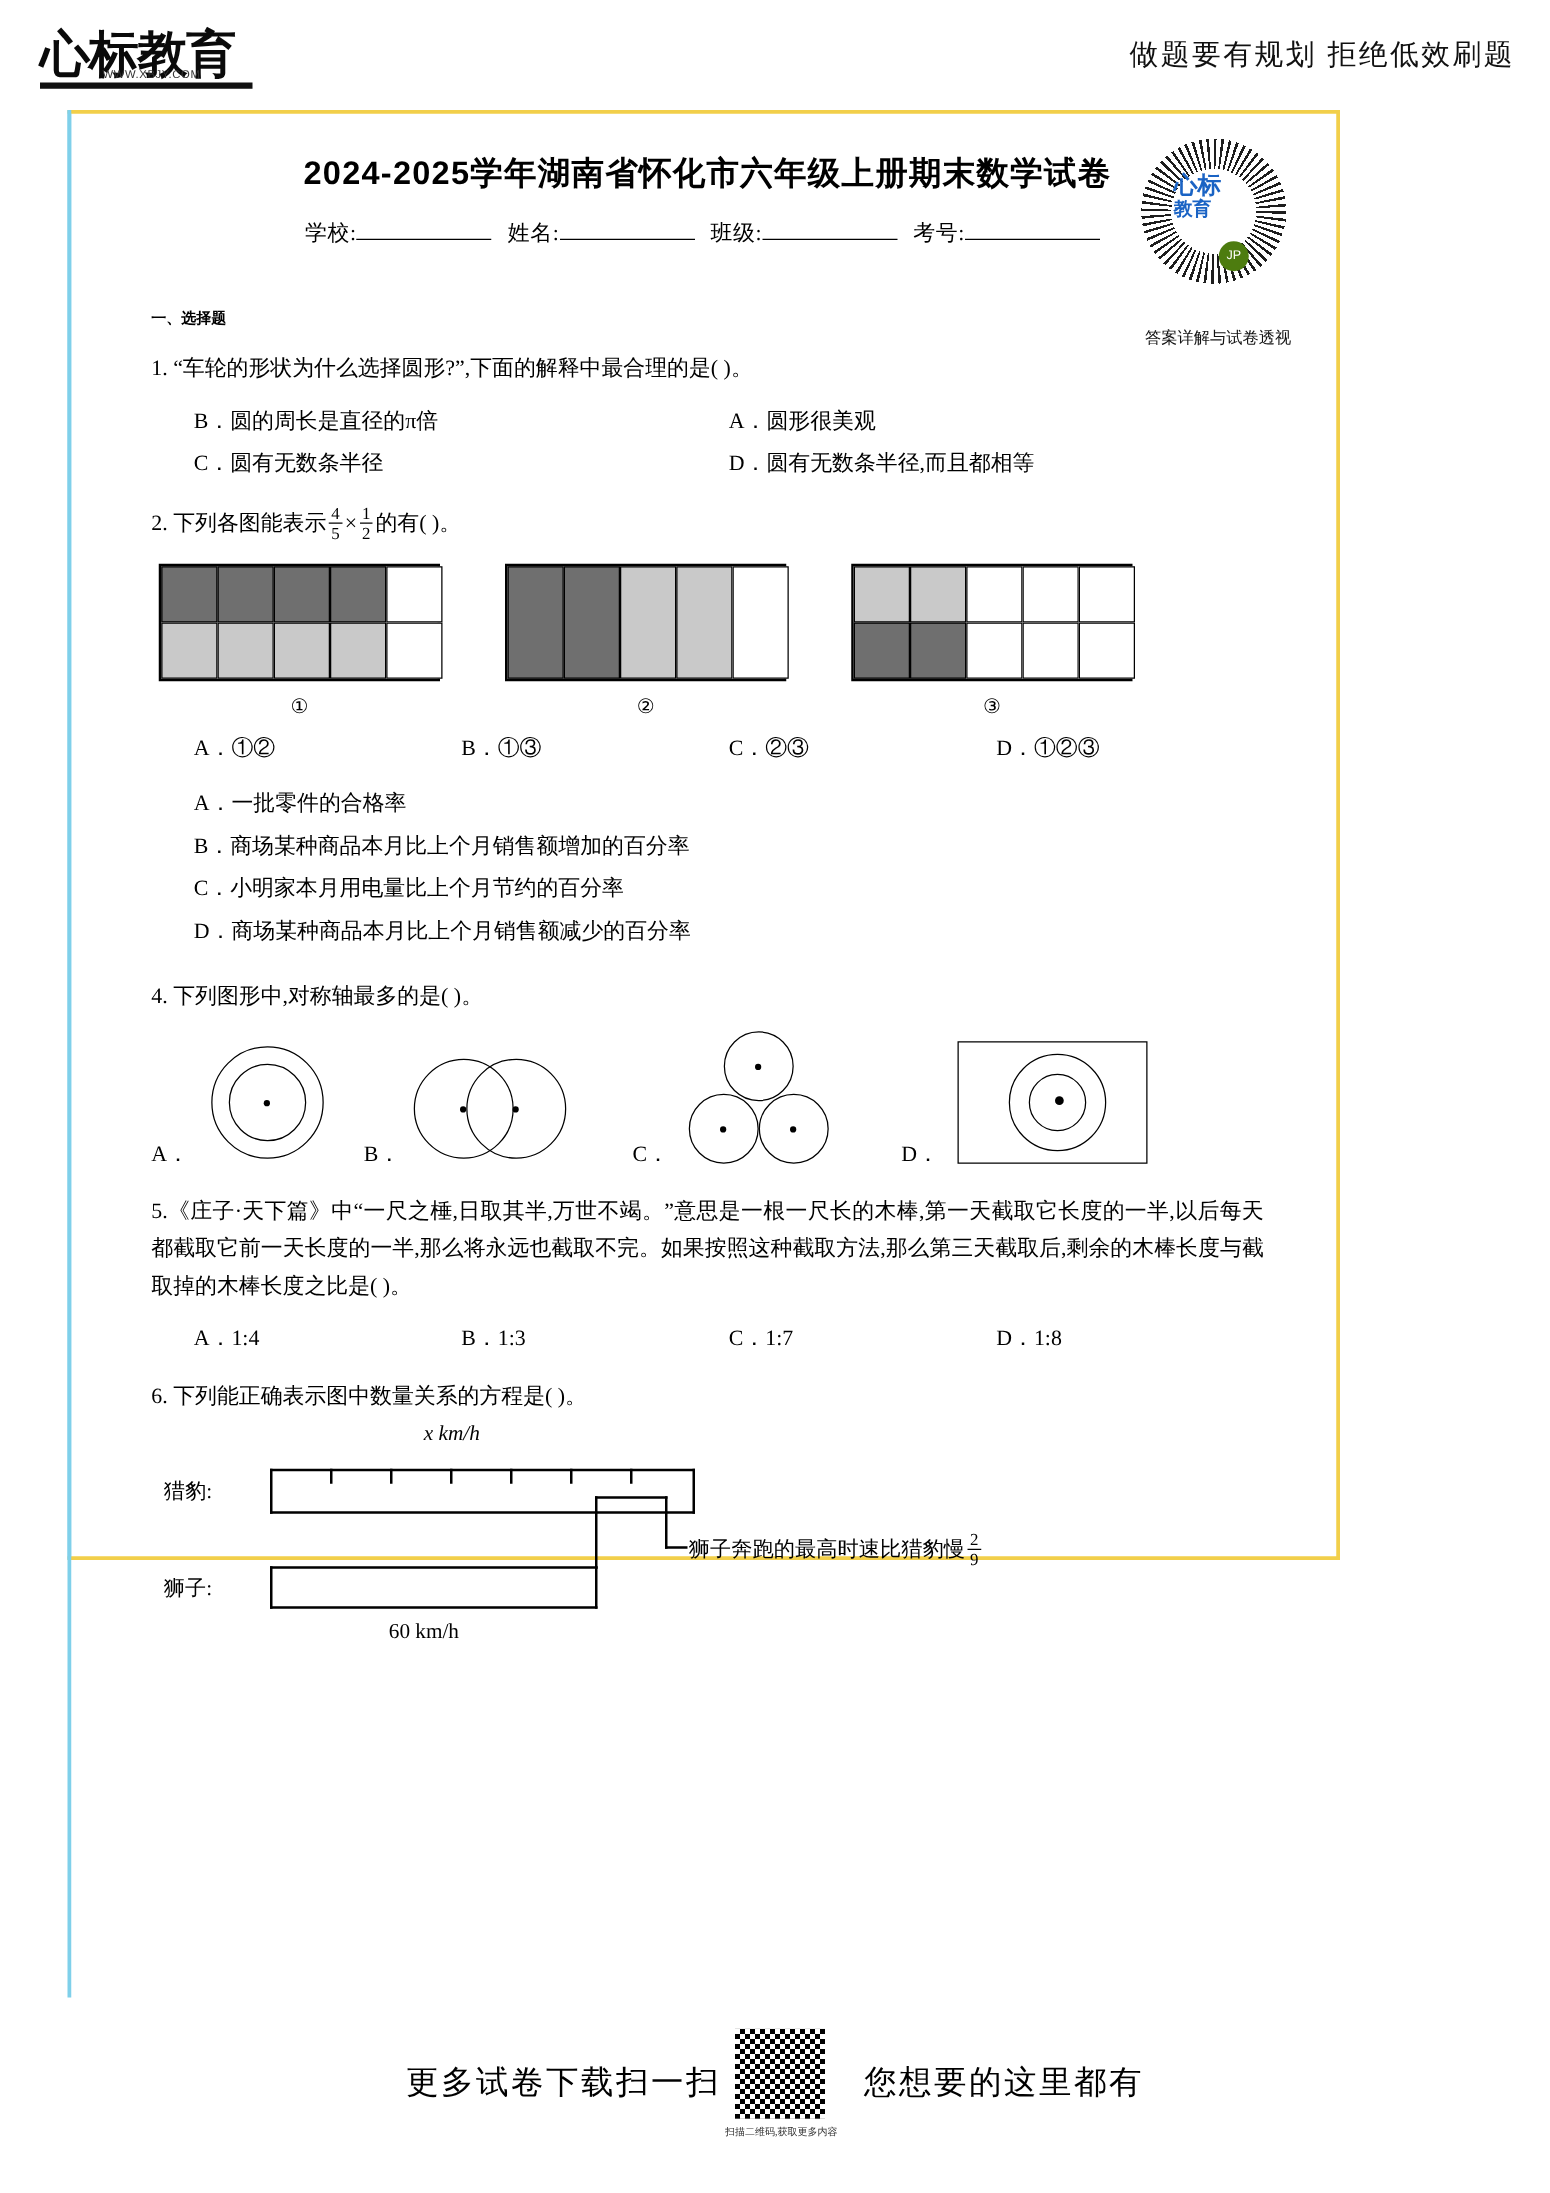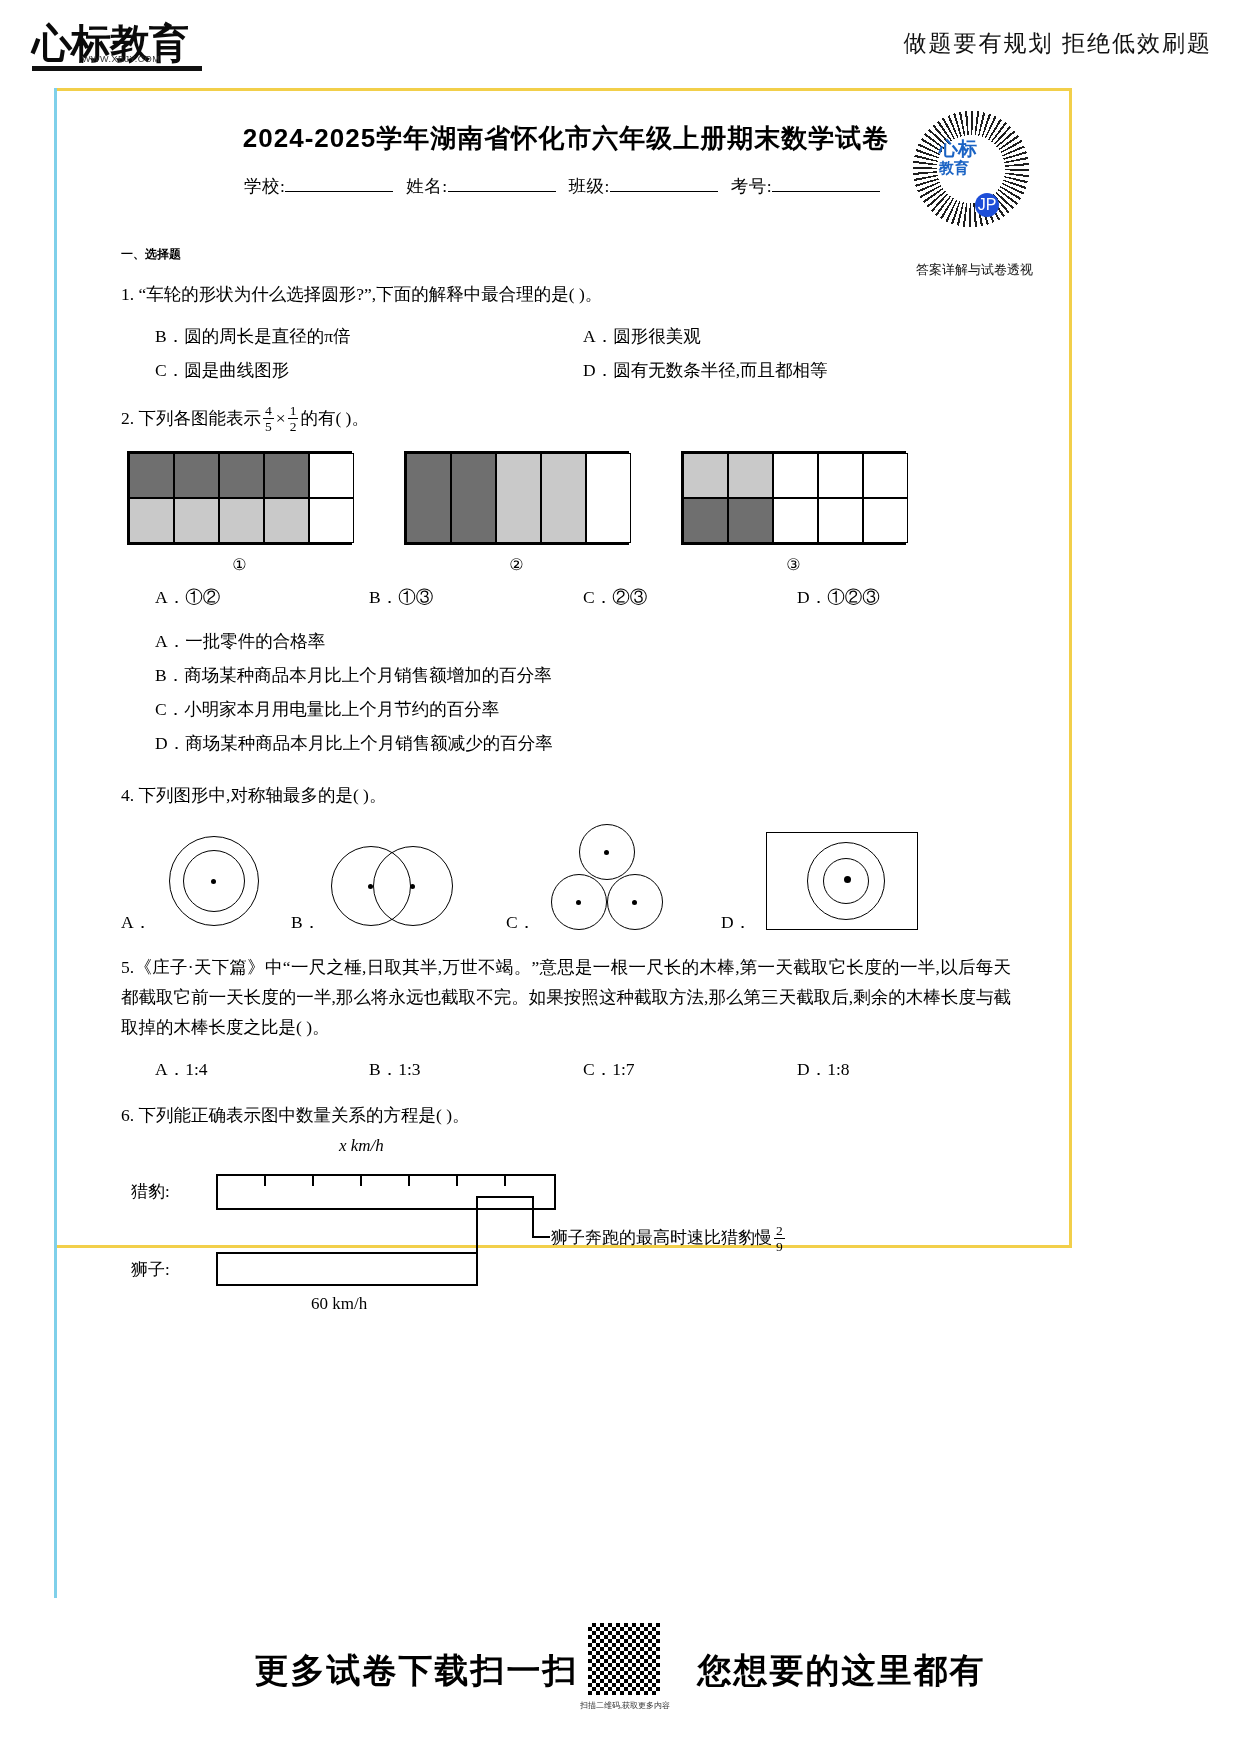--- a/index.html
+++ b/index.html
@@ -96,22 +96,22 @@
   .qr-c1 {
     font-family:"Liberation Sans", sans-serif;
     font-weight:bold; font-size:19px; color:#1a63c4; line-height:20px;
   }
   .qr-c2 {
     font-family:"Liberation Sans", sans-serif;
     font-weight:bold; font-size:15px; color:#1a63c4; line-height:17px;
   }
   .qr-badge {
     position:absolute; left:64px; top:84px; width:24px; height:24px;
-    border-radius:50%; background:#1d4ed8; color:#fff;
-    font-family:"Liberation Sans", sans-serif; font-size:16px;
+    border-radius:50%; background:#4d7c0f; color:#fff;
+    font-family:"Liberation Sans", sans-serif; font-size:10px;
     text-align:center; line-height:24px;
   }
   .answer-note {
     position:absolute; right:-22px; top:170px;
     font-size:13px; color:#111; white-space:nowrap;
   }
   
   .sec-title {
     margin-top:48px;
     font-family:"Liberation Sans", sans-serif;
@@ -150,21 +150,21 @@
   .dg-text { position:absolute; font-size:17px; }
   .dg-line { position:absolute; background:#000; }
   
   .bottom {
     position:absolute; left:0; top:1604px; width:1240px; height:150px;
     text-align:center;
   }
   .bottom-text {
     position:absolute; left:0; top:44px; width:1240px;
     font-family:"Liberation Sans", sans-serif;
-    font-weight:bold; font-size:34px; letter-spacing:2px;
+    font-weight:normal; font-size:26px; letter-spacing:2px;
   }
   .bottom-qr {
     position:absolute; left:585px; top:16px; width:78px; height:78px;
     background:
       repeating-linear-gradient(90deg,#000 0 4px,#fff 4px 8px),
       repeating-linear-gradient(0deg,#000 0 4px,#fff 4px 8px);
     background-blend-mode:difference;
     border:3px solid #fff;
   }
   .bottom-qr-cap{
@@ -212,21 +212,21 @@
     <div class="q">
       <span class="num">1.</span>
       <span>“车轮的形状为什么选择圆形?”,下面的解释中最合理的是(    )。</span>
     </div>
     <div class="opts indent">
       <div class="opt-row opt-2col">
         <div>B．圆的周长是直径的π倍</div>
         <div>A．圆形很美观</div>
       </div>
       <div class="opt-row opt-2col">
-        <div>C．圆是曲线图形</div>
+        <div>C．圆有无数条半径</div>
         <div>D．圆有无数条半径,而且都相等</div>
       </div>
     </div>
 
     <div class="q">
       <span class="num">2.</span>
       <span>下列各图能表示</span><span class="frac"><span class="nu">4</span><span class="de">5</span></span><span>×</span><span class="frac"><span class="nu">1</span><span class="de">2</span></span><span>的有(    )。</span>
     </div>
 
     <div class="grids">

